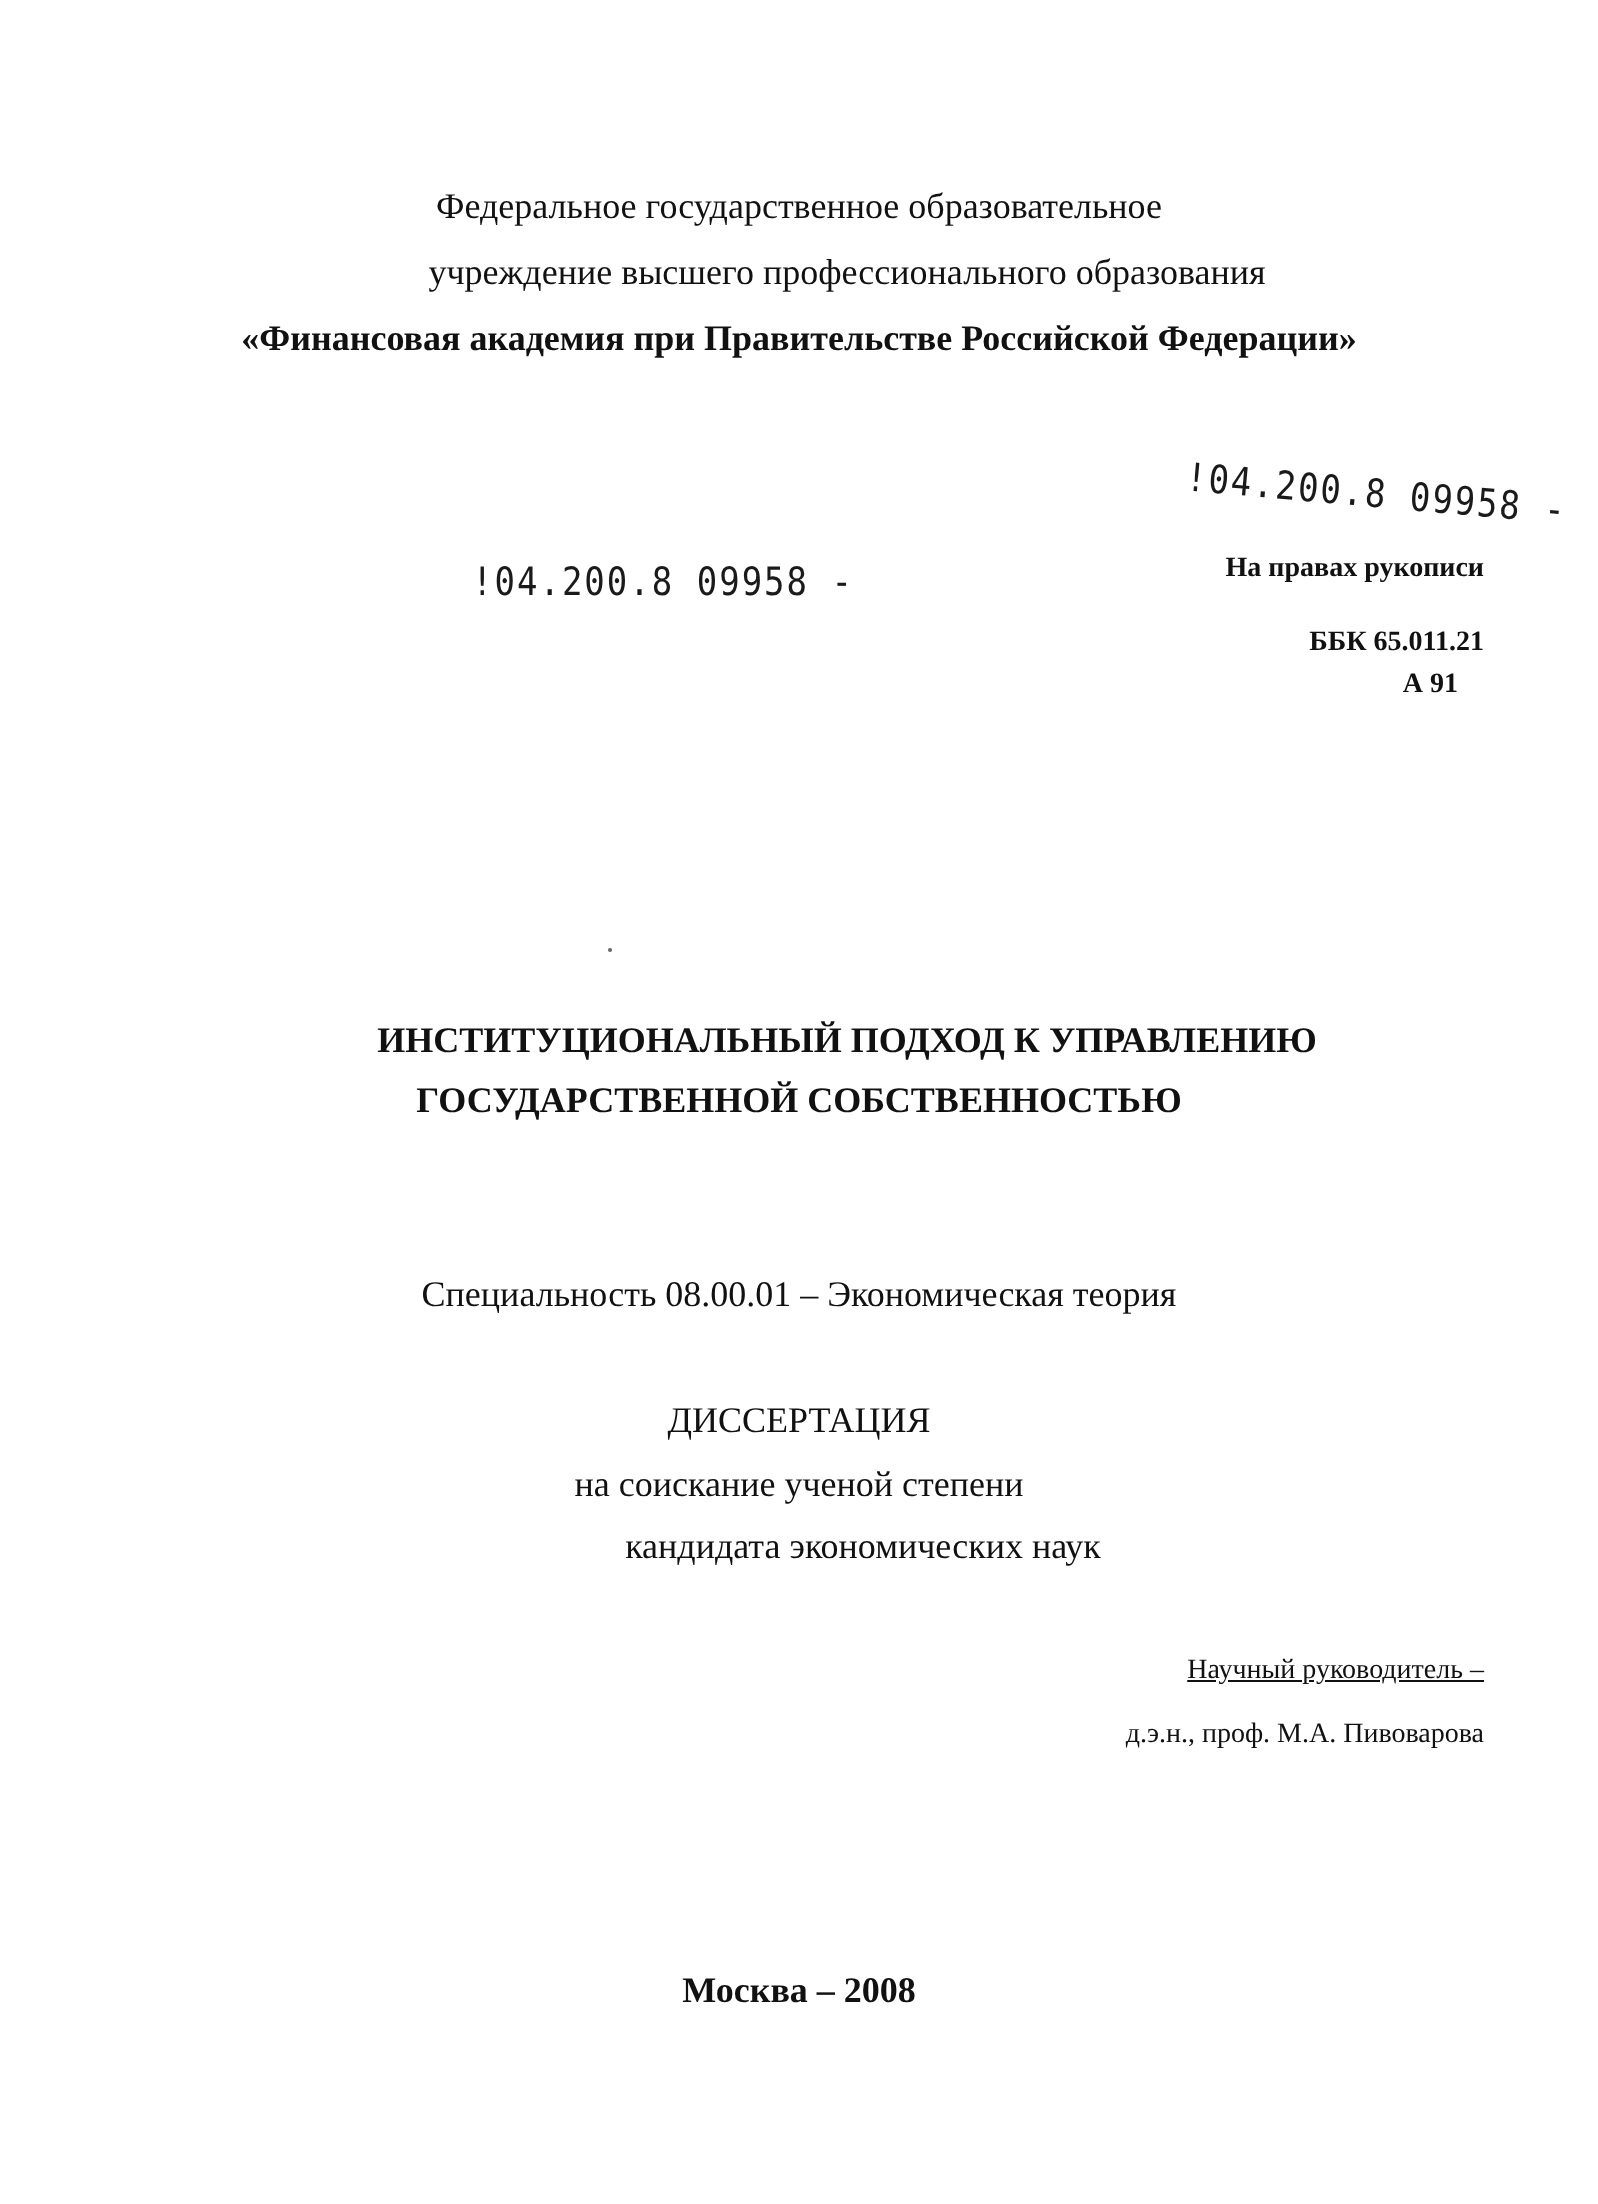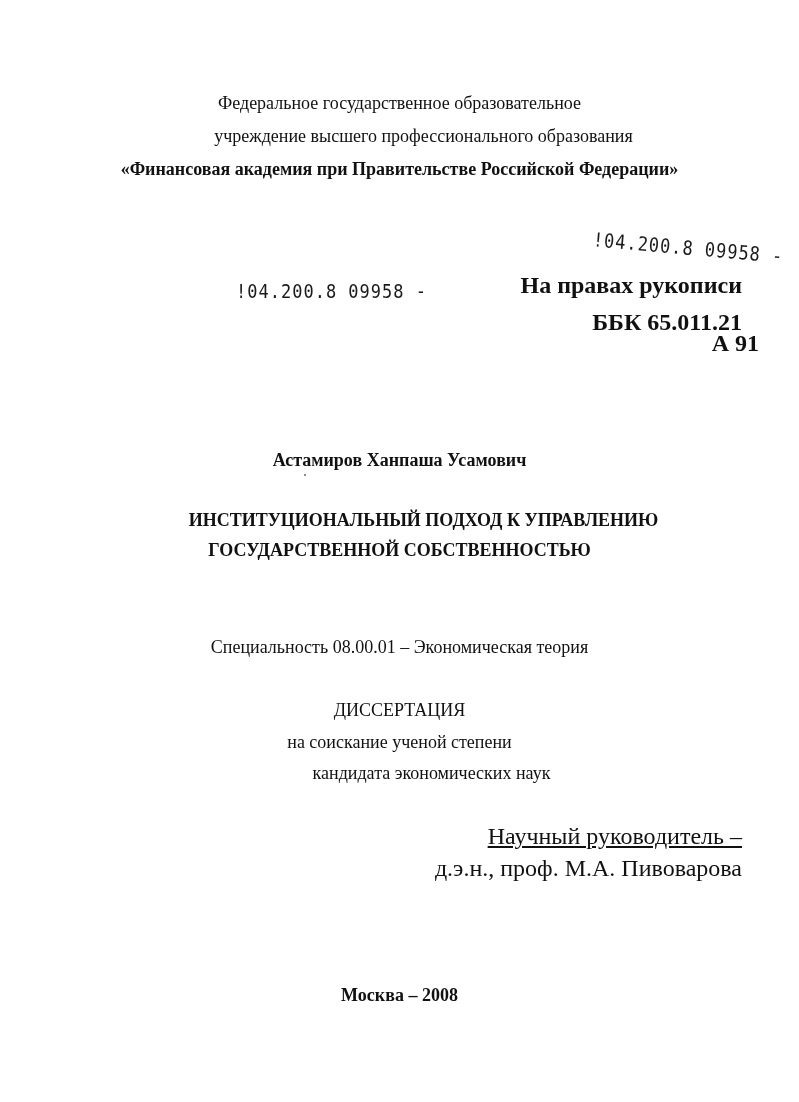--- a/index.html
+++ b/index.html
@@ -27,21 +27,21 @@
       width: 799px;
       text-align: center;
       white-space: nowrap;
       font-size: 18px;
       line-height: 22px;
     }
     .bold { font-weight: bold; }
     .right {
       position: absolute;
       white-space: nowrap;
-      font-size: 24px;
+      font-size: 14px;
       line-height: 22px;
       text-align: right;
     }
     .stamp {
       position: absolute;
       white-space: nowrap;
       font-family: "DejaVu Sans Mono", "Liberation Mono", monospace;
       font-size: 17px;
       letter-spacing: 1px;
       color: #1a1a1a;
@@ -66,23 +66,22 @@
 
   <div class="line" style="top:92px;">Федеральное государственное образовательное</div>
   <div class="line" style="top:125px;margin-left:24px;">учреждение высшего профессионального образования</div>
   <div class="line bold" style="top:158px;">«Финансовая академия при Правительстве Российской Федерации»</div>
 
   <div class="stamp stamp-tilted" style="left:594px; top:228px;">!04.200.8 09958 -</div>
   <div class="stamp" style="left:236px; top:280px;">!04.200.8 09958 -</div>
 
   <div class="right bold" style="right:57px; top:274px;">На правах рукописи</div>
   <div class="right bold" style="right:57px; top:311px;">ББК 65.011.21</div>
-  <div class="right bold" style="right:40px; top:332px;">А 91</div>
+  <div class="right bold" style="right:70px; top:332px;">А 91</div>
 
-  <div class="line bold" style="top:449px;">Астамиров Ханпаша Усамович</div>
   <div class="speck" style="left:304px; top:474px;"></div>
 
   <div class="line bold" style="top:509px;margin-left:24px;">ИНСТИТУЦИОНАЛЬНЫЙ ПОДХОД К УПРАВЛЕНИЮ</div>
   <div class="line bold" style="top:539px;">ГОСУДАРСТВЕННОЙ СОБСТВЕННОСТЬЮ</div>
 
   <div class="line" style="top:636px;">Специальность 08.00.01 – Экономическая теория</div>
 
   <div class="line" style="top:699px;">ДИССЕРТАЦИЯ</div>
   <div class="line" style="top:731px;">на соискание ученой степени</div>
   <div class="line" style="top:762px;padding-left:32px;">кандидата экономических наук</div>

